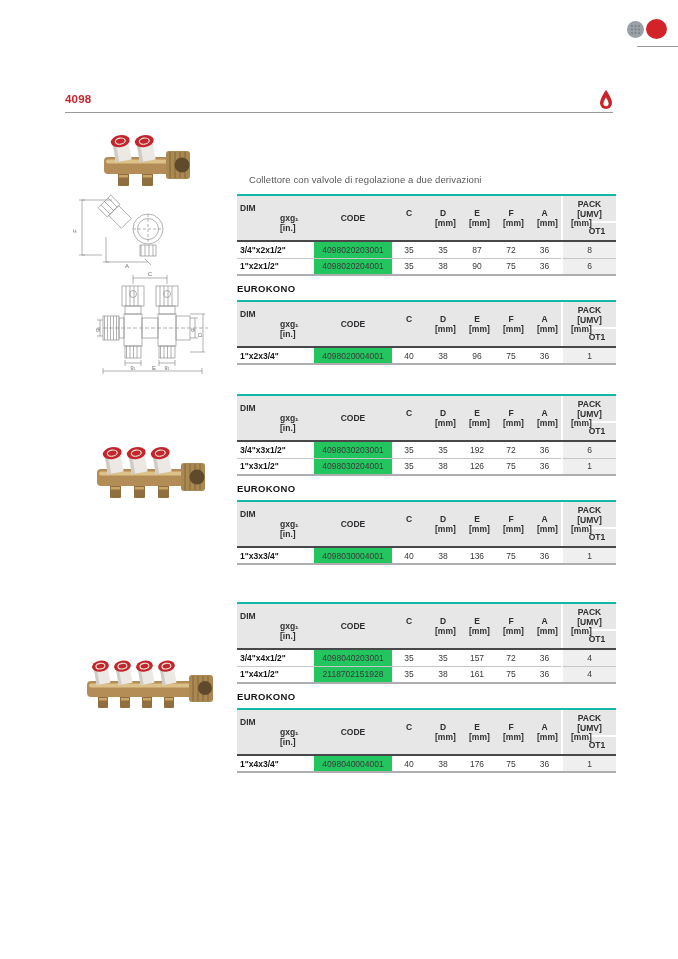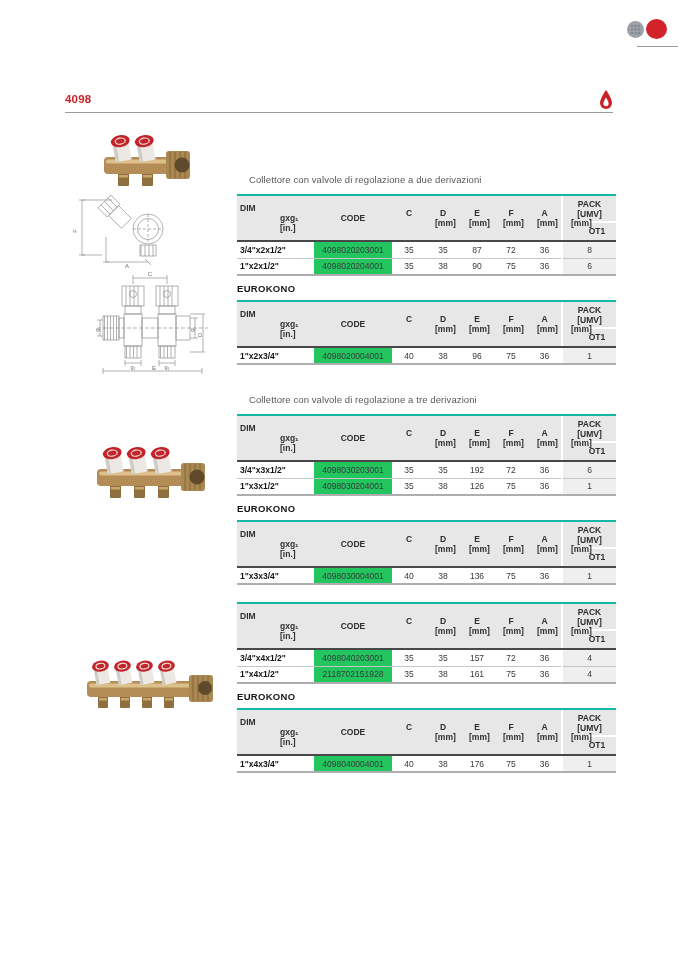--- a/index.html
+++ b/index.html
@@ -445,21 +445,20 @@
           <td>96</td>
           <td>75</td>
           <td>36</td>
           <td class="c-pack">1</td>
         </tr>
       </tbody>
     </table>
   </div>
 
   <div class="section" style="top:394px;">
-    <div class="section-title">Collettore con valvole di regolazione a tre derivazioni</div>
 
     <table class="spec">
       <colgroup>
           <col class="w-dim">
           <col class="w-code">
           <col class="w-num">
           <col class="w-num">
           <col class="w-num">
           <col class="w-num">
           <col class="w-num">

